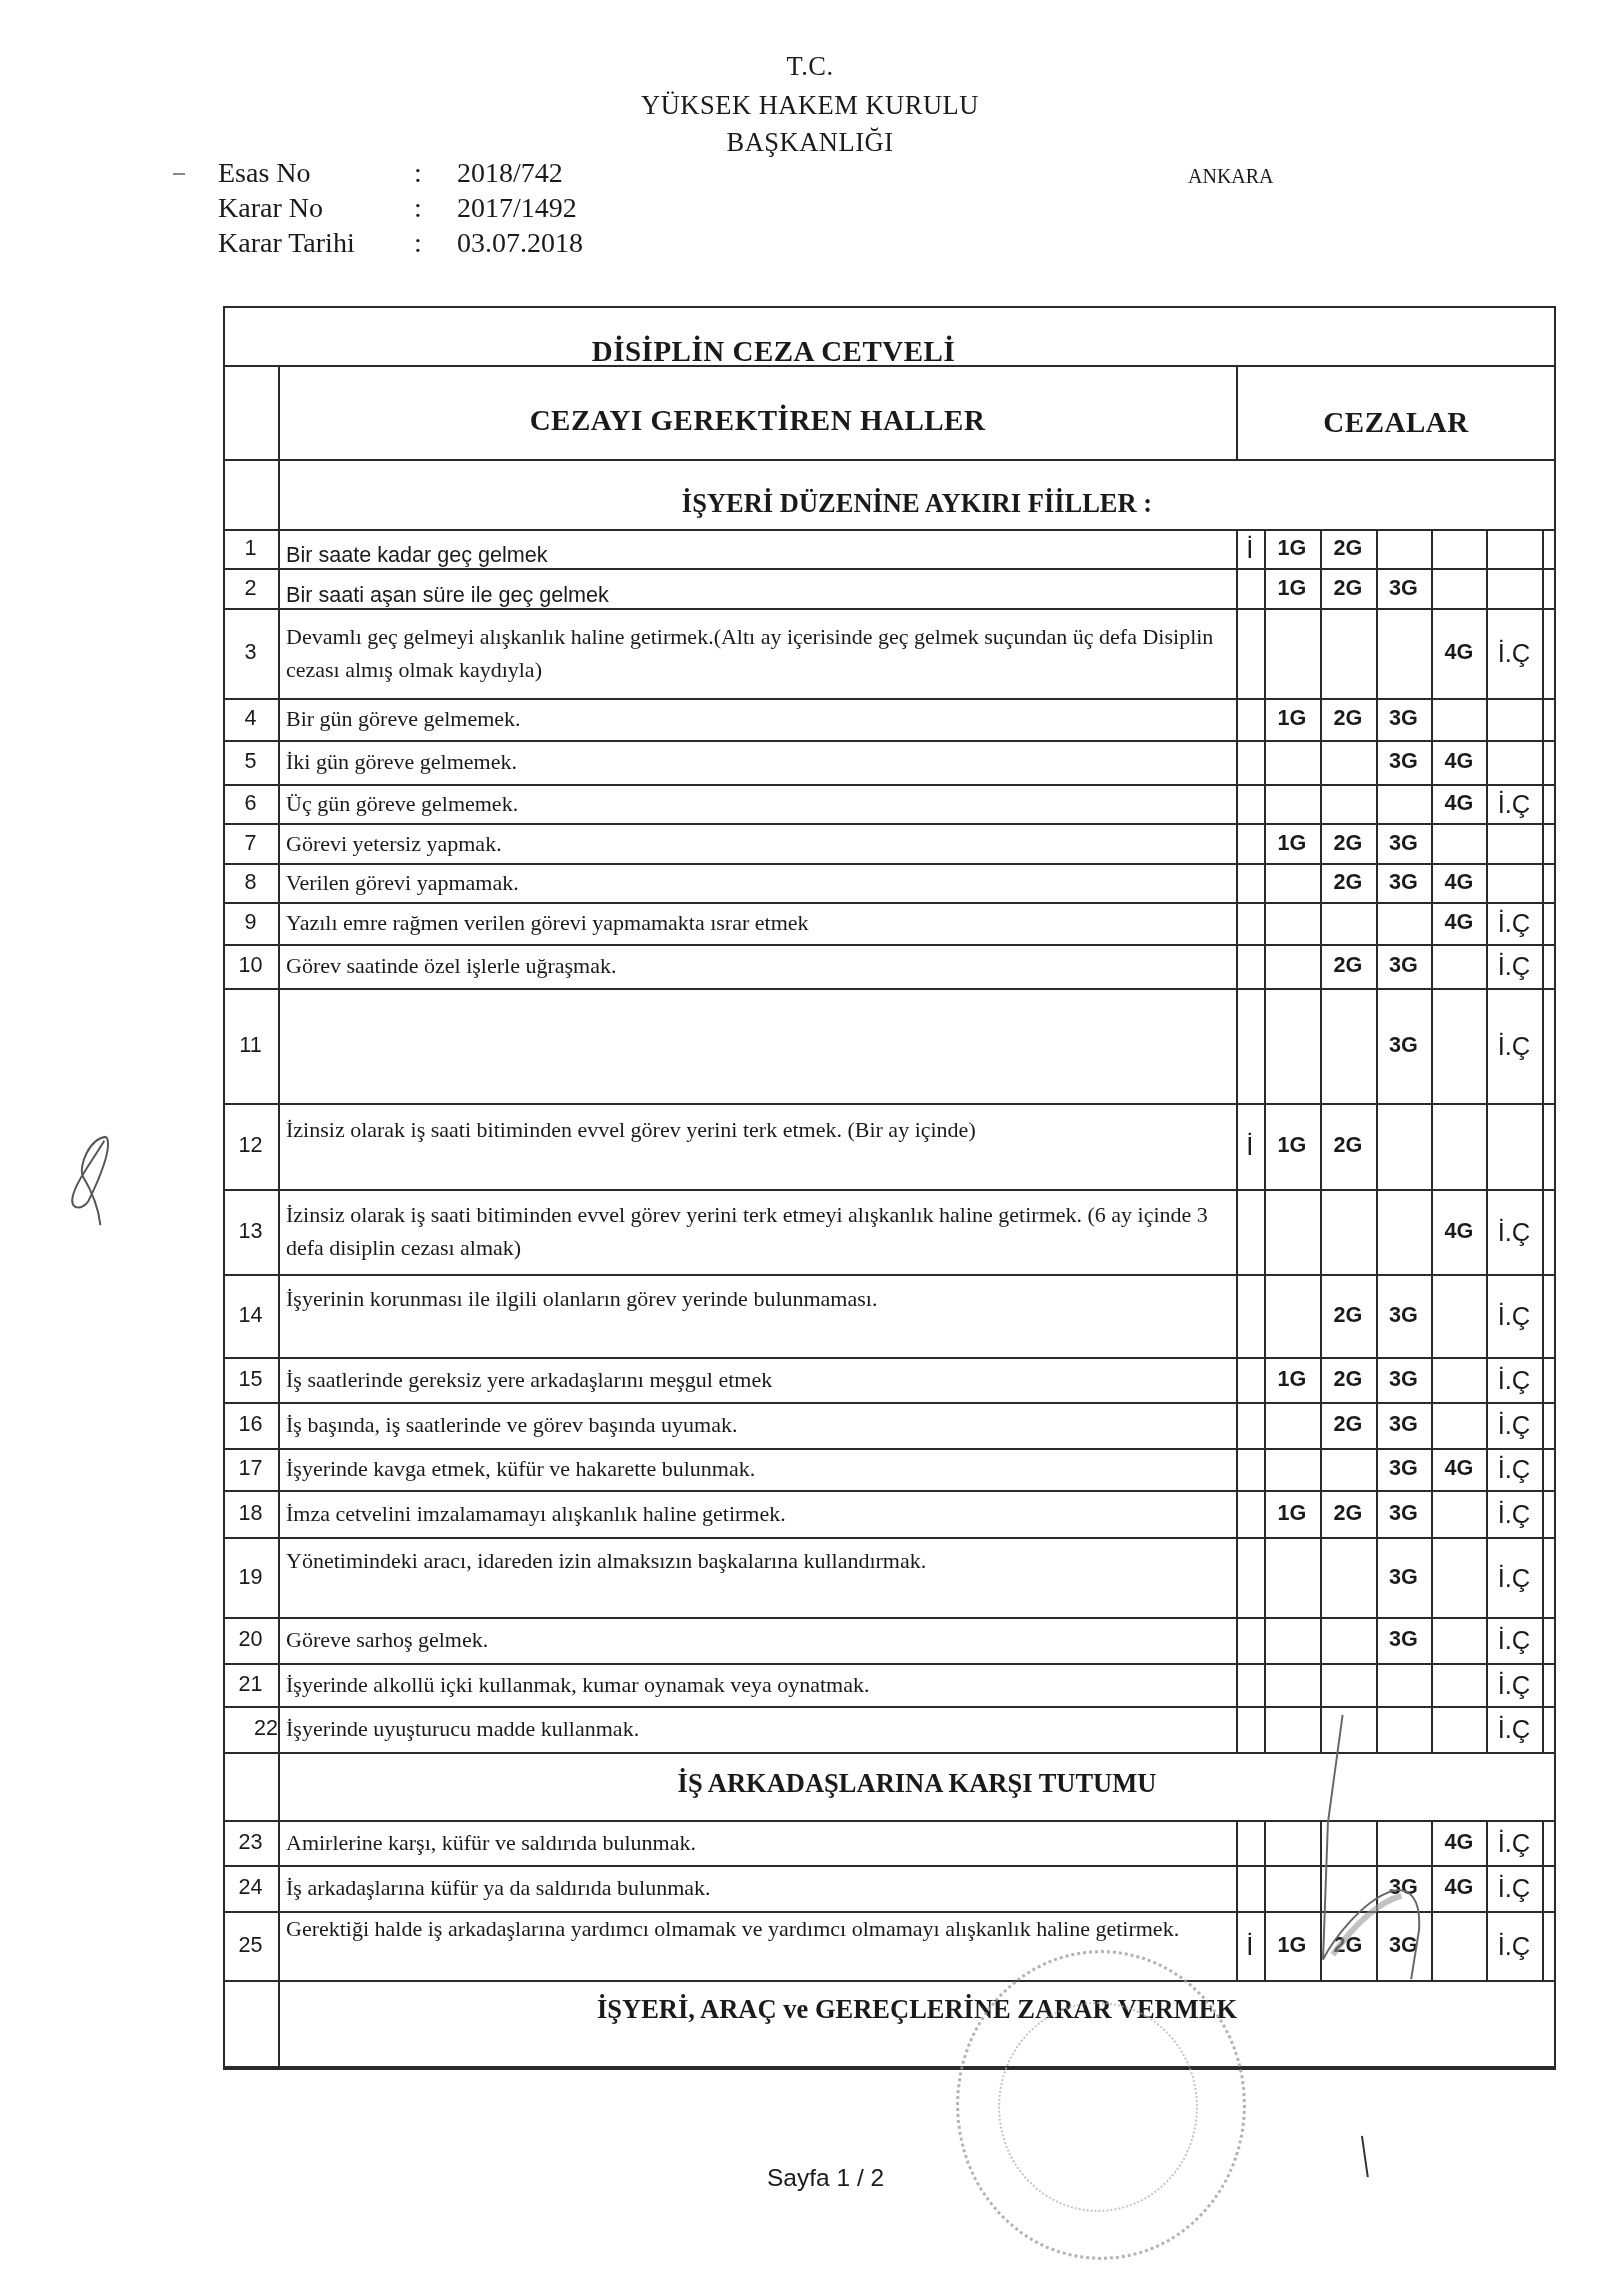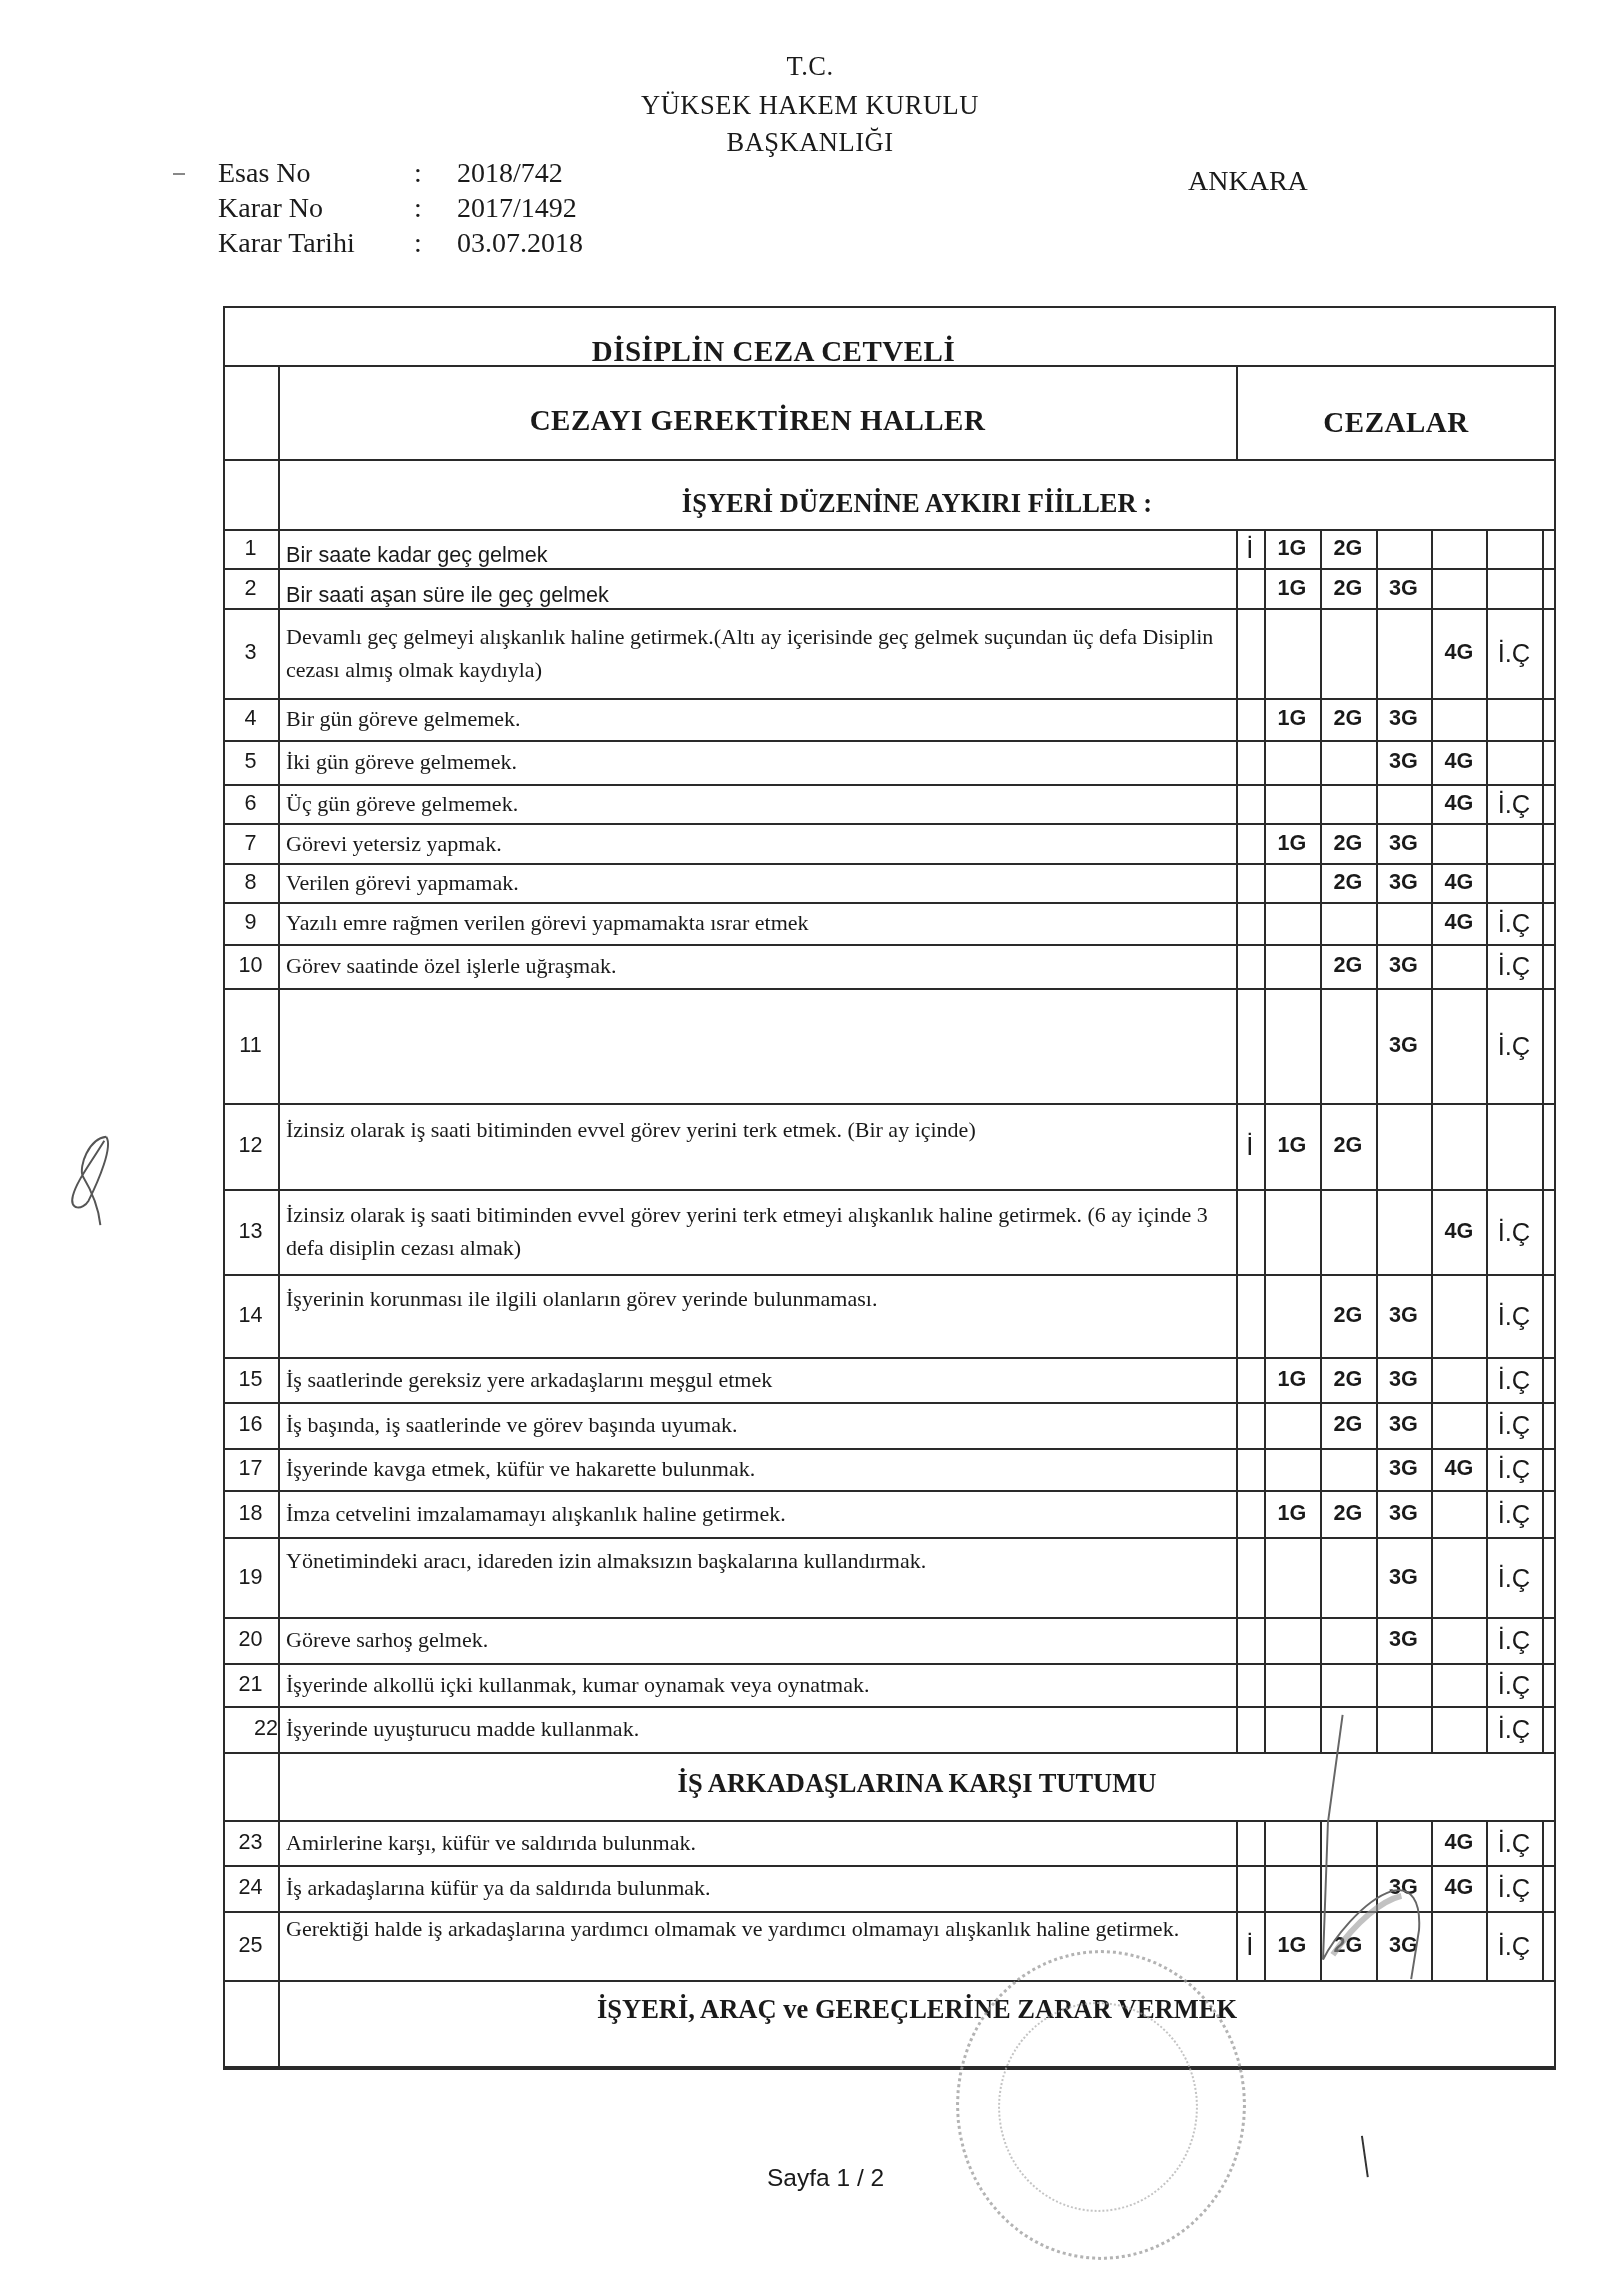--- a/index.html
+++ b/index.html
@@ -3,21 +3,21 @@
 <meta charset="utf-8">
 <style>
   html, body { margin:0; padding:0; background:#ffffff; }
   body { width:1620px; height:2292px; position:relative; overflow:hidden;
          font-family:"Liberation Serif", "DejaVu Serif", serif; color:#1a1a1a; }
   .abs { position:absolute; }
   .hdr-line { position:absolute; left:0; width:1620px; text-align:center; font-size:26.5px; letter-spacing:0.5px; }
   .meta-row { position:absolute; left:218px; font-size:28px; display:flex; }
   .meta-label { width:196px; }
   .meta-colon { width:43px; }
-  .city { position:absolute; left:1188px; top:165px; font-size:28px; }
+  .city { position:absolute; left:1188px; top:165px; font-size:20px; }
 
   .tbl { position:absolute; left:223px; top:306px; width:1333px; }
   .box { position:absolute; border:2px solid #2a2a2a; box-sizing:border-box; }
   .hline { position:absolute; height:0; border-top:2px solid #2a2a2a; }
   .vline { position:absolute; width:0; border-left:2px solid #2a2a2a; }
 
   .title-cell { position:absolute; text-align:center; font-weight:bold; font-size:29px; letter-spacing:0.5px; }
   .row-num { position:absolute; left:0; width:55px; text-align:center; font-family:"Liberation Sans", "DejaVu Sans", sans-serif; font-size:21.6px; }
   .row-text { position:absolute; left:63px; width:941px; font-size:22px; line-height:33px; }
   .row-text.sans { font-family:"Liberation Sans", "DejaVu Sans", sans-serif; font-size:21.6px; }

